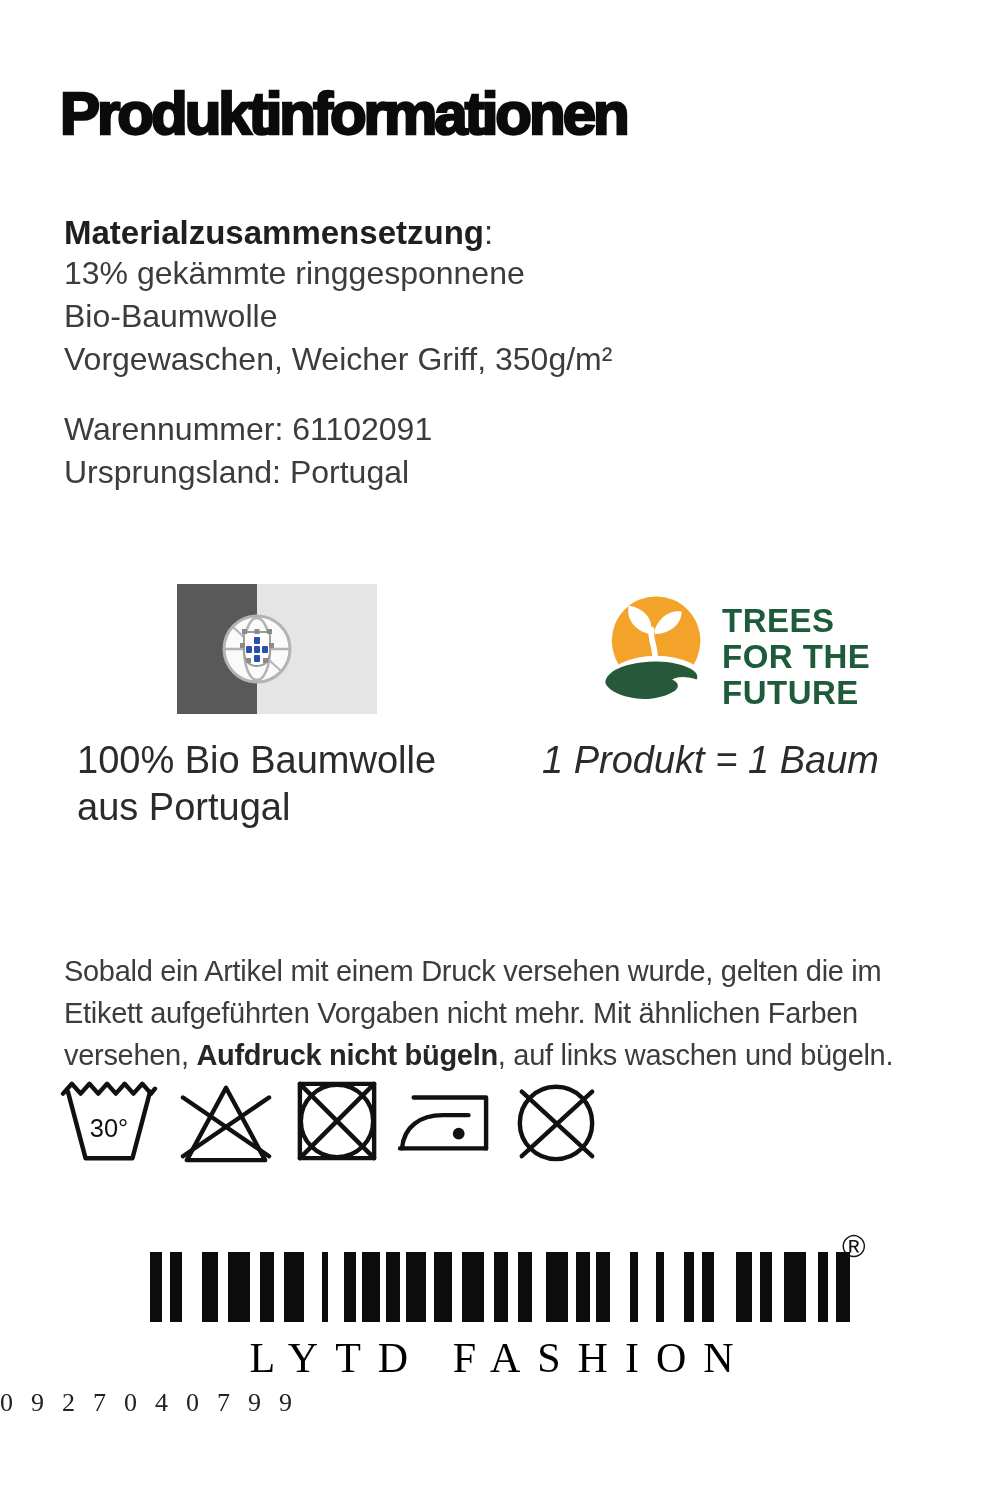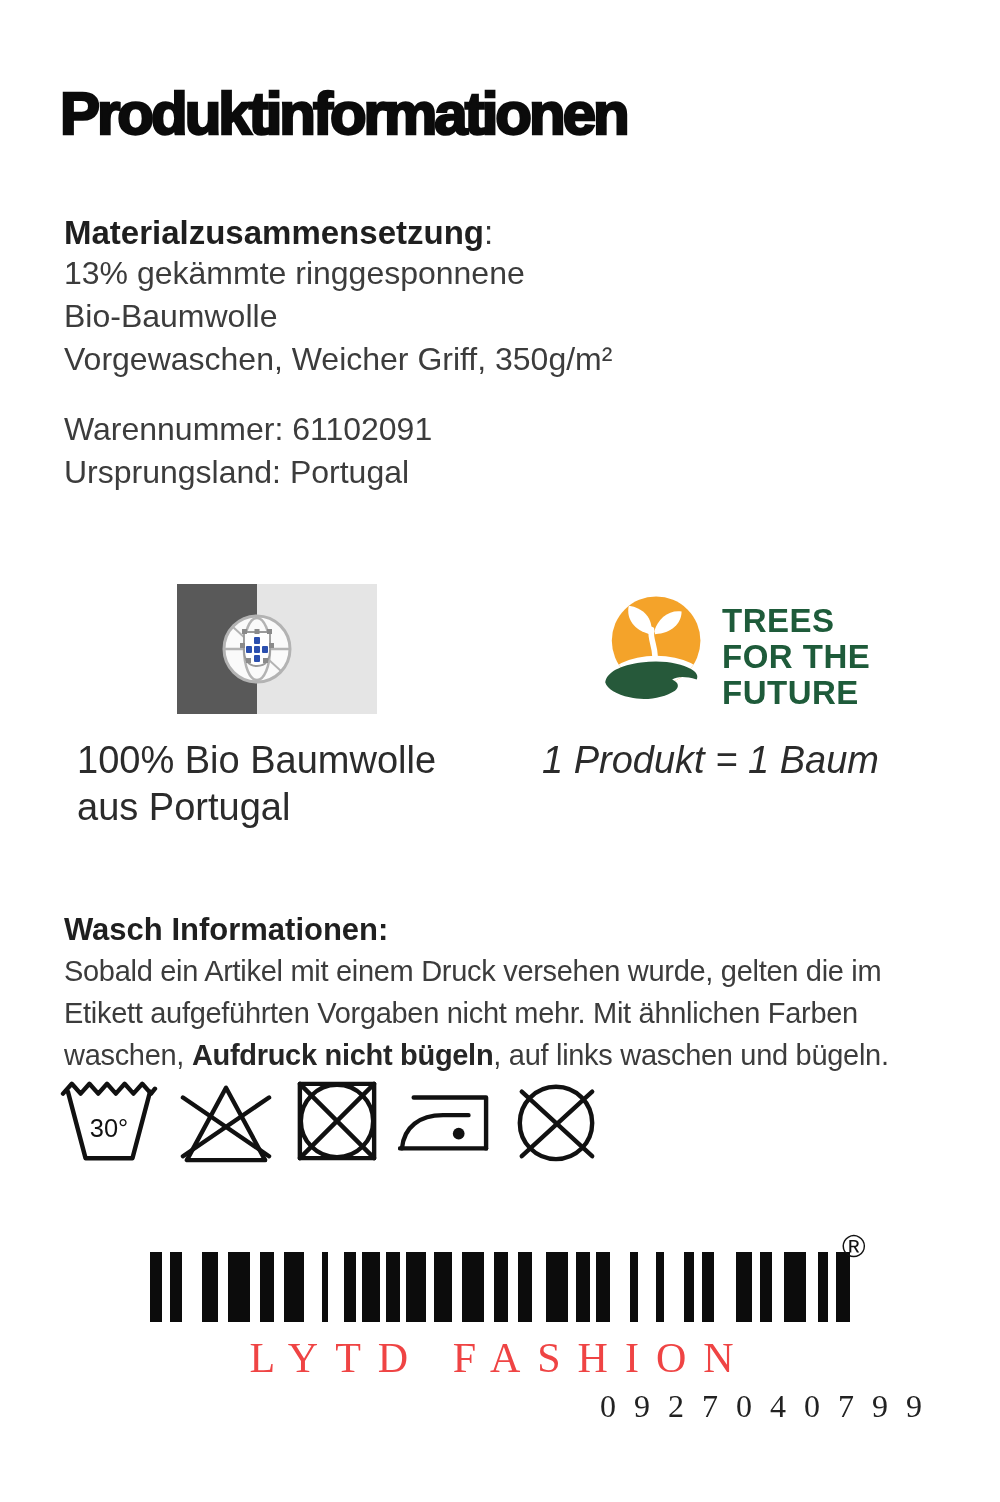--- a/index.html
+++ b/index.html
@@ -31,23 +31,23 @@
   .care-row{position:absolute;left:60px;top:1076px;display:flex;align-items:flex-end;gap:18px;}
   .care-row svg{display:block;}
   .care-row .stroke{fill:none;stroke:#111;stroke-width:4.5;stroke-linecap:round;stroke-linejoin:round;}
   .care-row text{font-family:"Liberation Sans",sans-serif;fill:#111;}
 
   .barcode{position:absolute;left:150px;top:1252px;height:70px;white-space:nowrap;font-size:0;}
   .barcode span{display:inline-block;height:100%;background:#0c0c0c;}
   .regmark{position:absolute;left:842px;top:1228px;font-size:32px;color:#111;}
 
   .brand{position:absolute;left:0;top:1334px;width:1000px;text-align:center;
-         font-family:"Liberation Serif", serif;font-size:42px;letter-spacing:17px;color:#ef4444;}
-  .digits{position:absolute;left:0;top:1388px;width:940px;text-align:right;
-          font-family:"Liberation Serif", serif;font-size:32px;letter-spacing:18px;color:#222;}
+         font-family:"Liberation Serif", serif;font-size:42px;letter-spacing:17px;color:#000000;}
+  .digits{position:absolute;left:0;top:1388px;width:940px;text-align:left;
+          font-family:"Liberation Serif", serif;font-size:26px;letter-spacing:18px;color:#222;}
 </style>
 </head>
 <body>
 
 <div class="canvas">
 
   <div class="title">Produktinformationen</div>
 
   <div class="mat-heading"><span>Materialzusammensetzung</span><span class="colon">:</span></div>
 
@@ -109,25 +109,24 @@
     <div>FOR THE</div>
     <div>FUTURE</div>
   </div>
 
   <div class="caption left">
     <div>100% Bio Baumwolle</div>
     <div>aus Portugal</div>
   </div>
   <div class="caption right">1 Produkt = 1 Baum</div>
 
-  <div class="wash-heading">Wasch Informationen:</div>
   <div class="wash-para">
     <div>Sobald ein Artikel mit einem Druck versehen wurde, gelten die im</div>
     <div>Etikett aufgeführten Vorgaben nicht mehr. Mit ähnlichen Farben</div>
-    <div><span>waschen, </span><b>Aufdruck nicht bügeln</b><span>, auf links waschen und bügeln.</span></div>
+    <div><span>versehen, </span><b>Aufdruck nicht bügeln</b><span>, auf links waschen und bügeln.</span></div>
   </div>
 
   <div class="care-row">
     <svg width="98" height="90" viewBox="0 0 100 92">
       <path class="stroke" d="M8,16 L26,84 L74,84 L92,16"></path>
       <path class="stroke" d="M3,18 L12,8 L21,18 L30,8 L39,18 L48,8 L57,18 L66,8 L75,18 L84,8 L93,18 L97,13"></path>
       <text x="50" y="62" font-size="26" text-anchor="middle">30°</text>
     </svg>
     <svg width="100" height="90" viewBox="0 0 100 92">
       <path class="stroke" d="M50,12 L10,86 L90,86 Z"></path>

